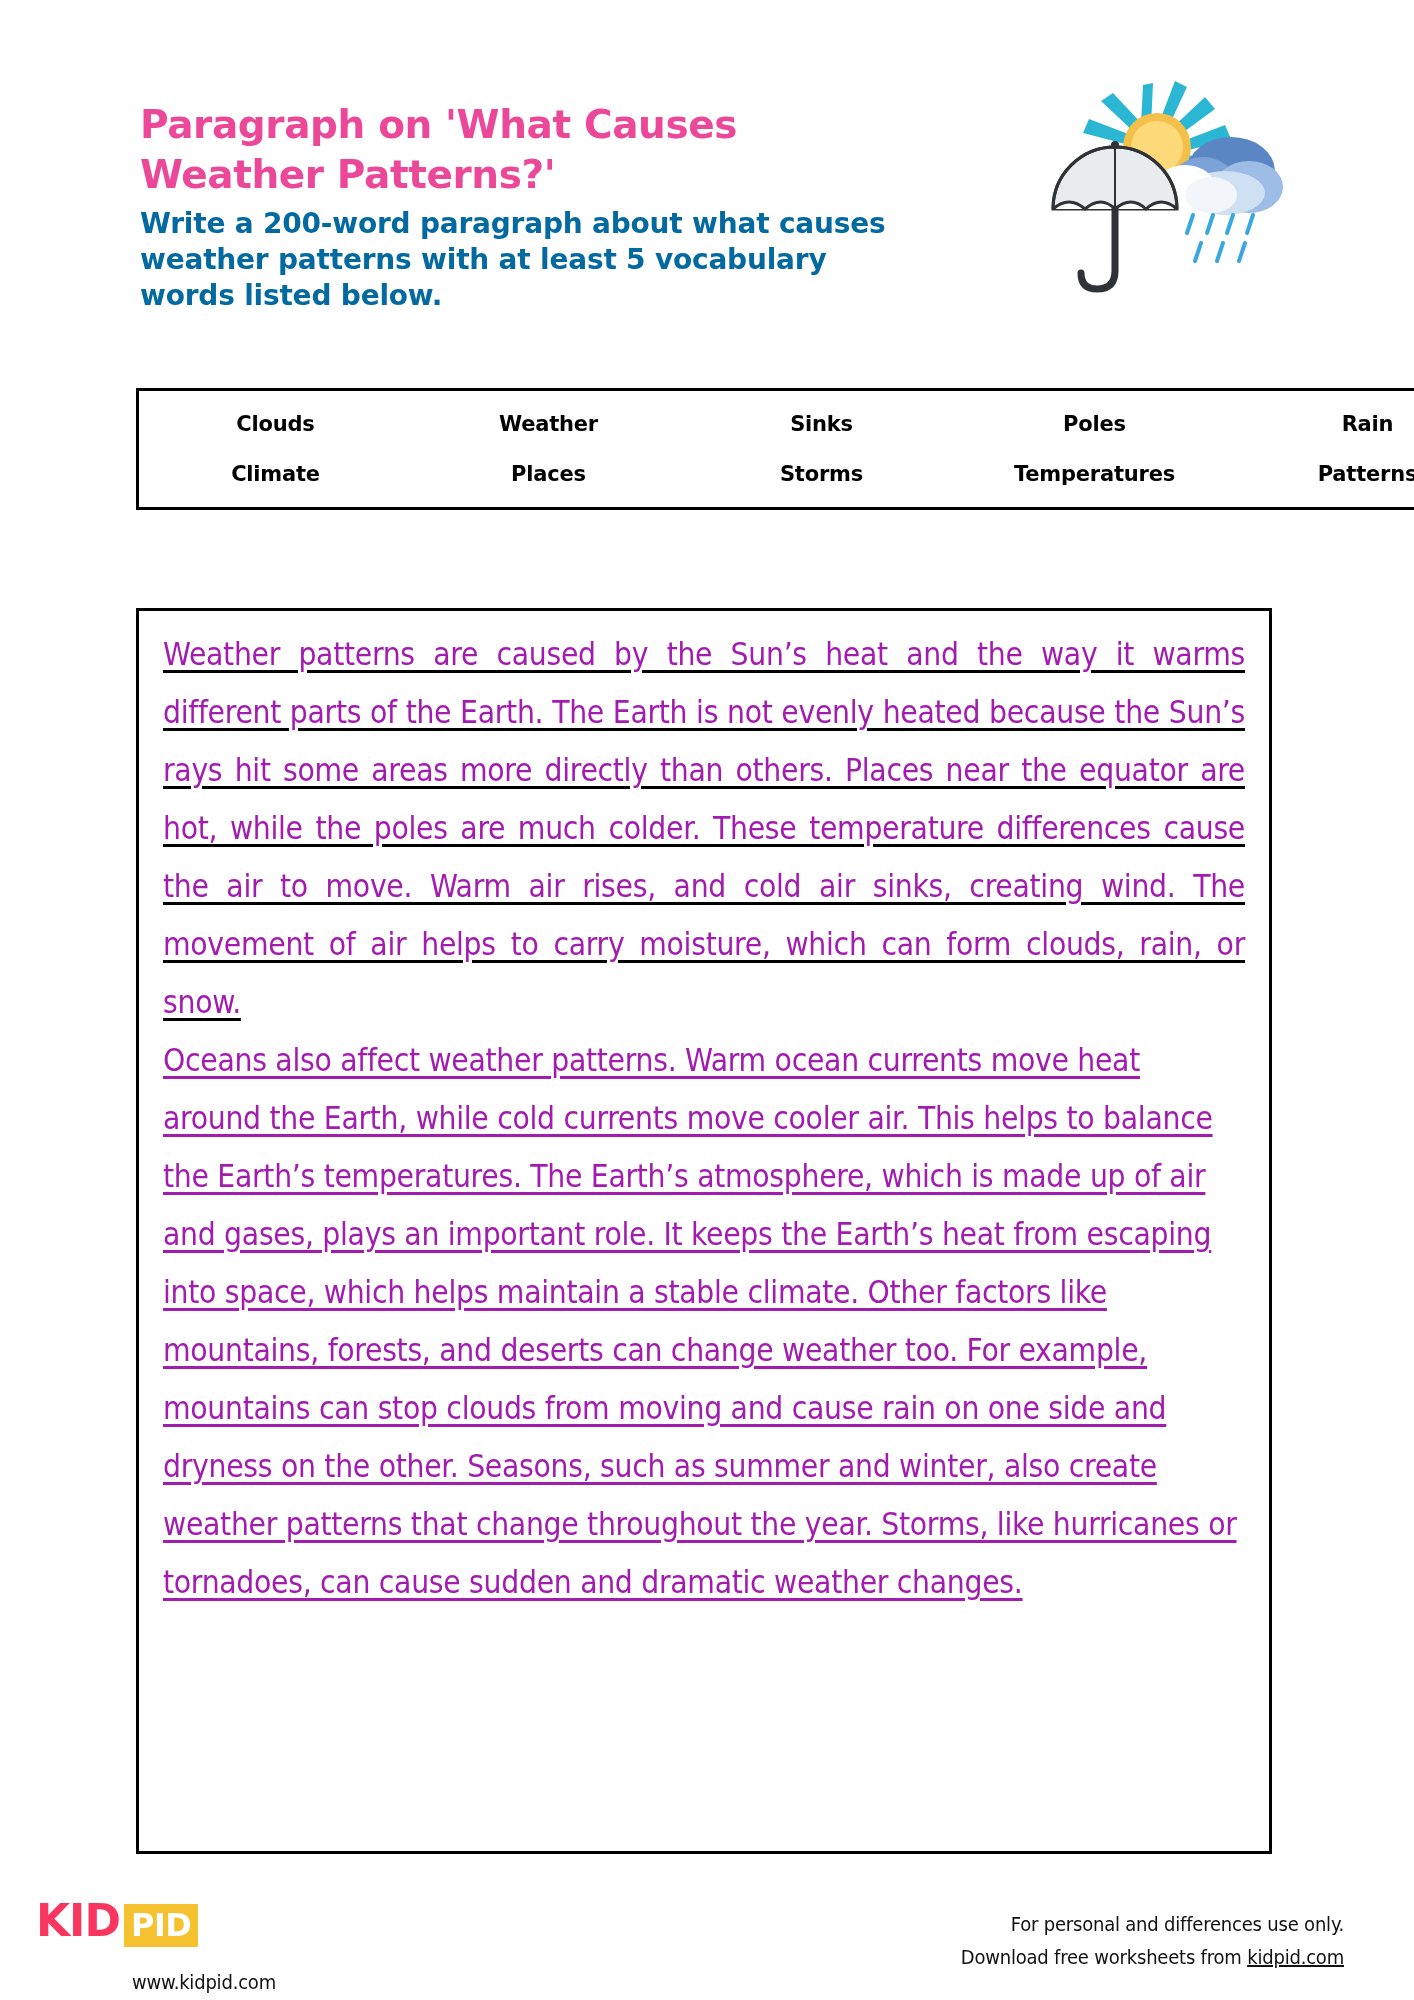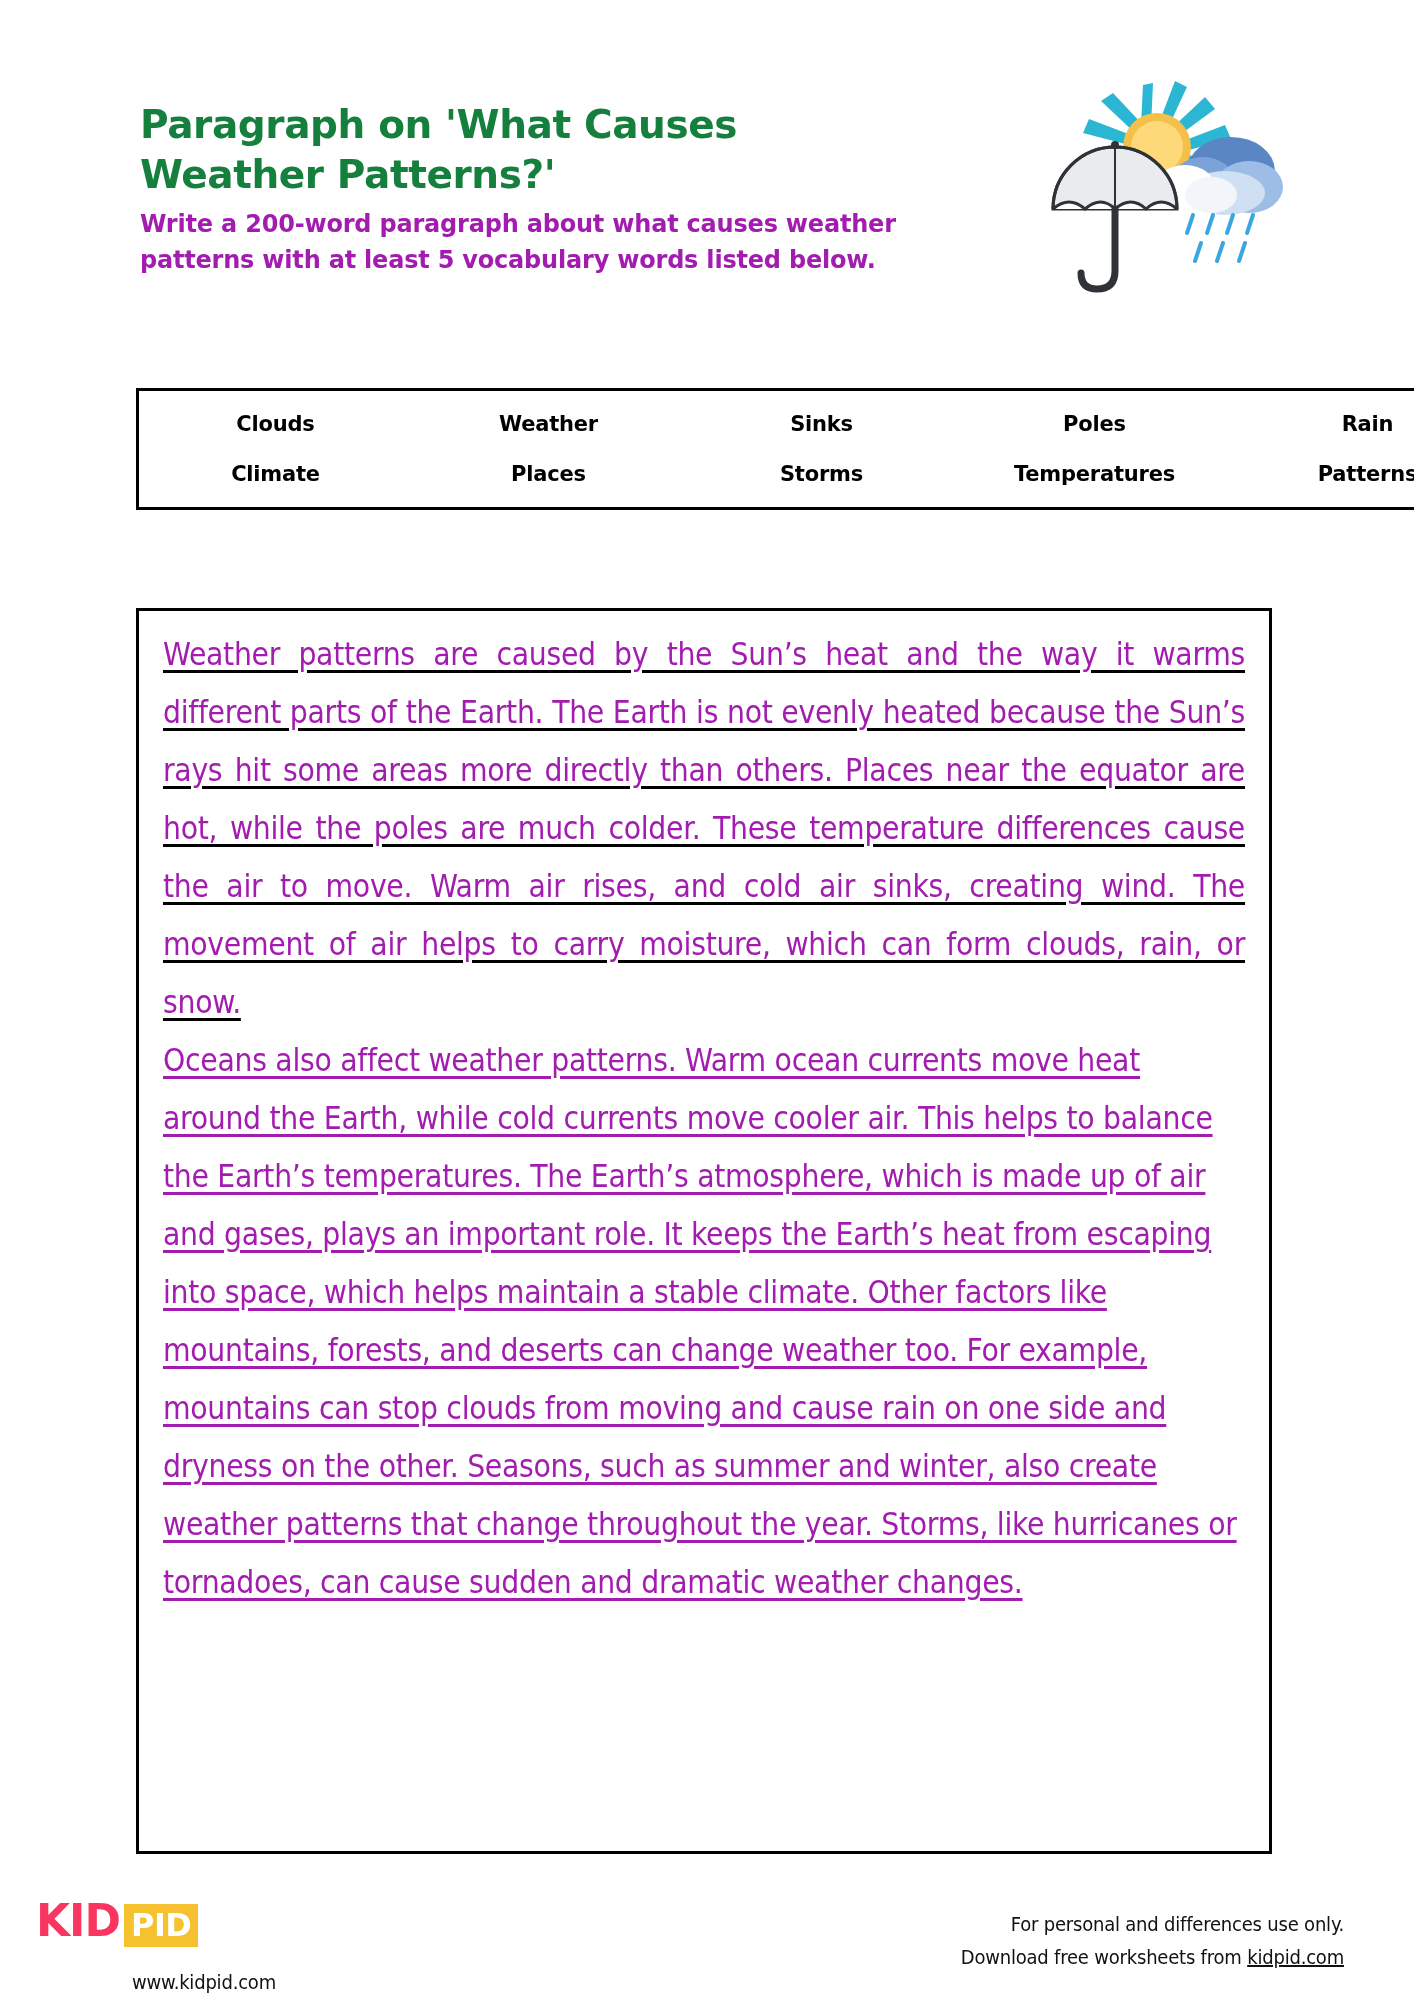--- a/index.html
+++ b/index.html
@@ -22,34 +22,34 @@
   }
 
   
   .header {
     position: absolute;
     left: 140px;
     top: 100px;
     width: 900px;
   }
   .title {
-    color: #15803d;
+    color: #ec4899;
     font-family: "DejaVu Sans", sans-serif;
     font-weight: bold;
     font-size: 39px;
     line-height: 50px;
     letter-spacing: -0.4px;
     margin: 0 0 6px 0;
     width: 780px;
   }
   .subtitle {
-    color: #a21caf;
-    font-family: "DejaVu Sans", sans-serif;
-    font-weight: bold;
-    font-size: 24px;
+    color: #0369a1;
+    font-family: "DejaVu Sans", sans-serif;
+    font-weight: bold;
+    font-size: 28px;
     line-height: 36px;
     letter-spacing: -0.2px;
     width: 760px;
     margin: 0;
   }
 
   
   .weather-art {
     position: absolute;
     left: 1035px;

